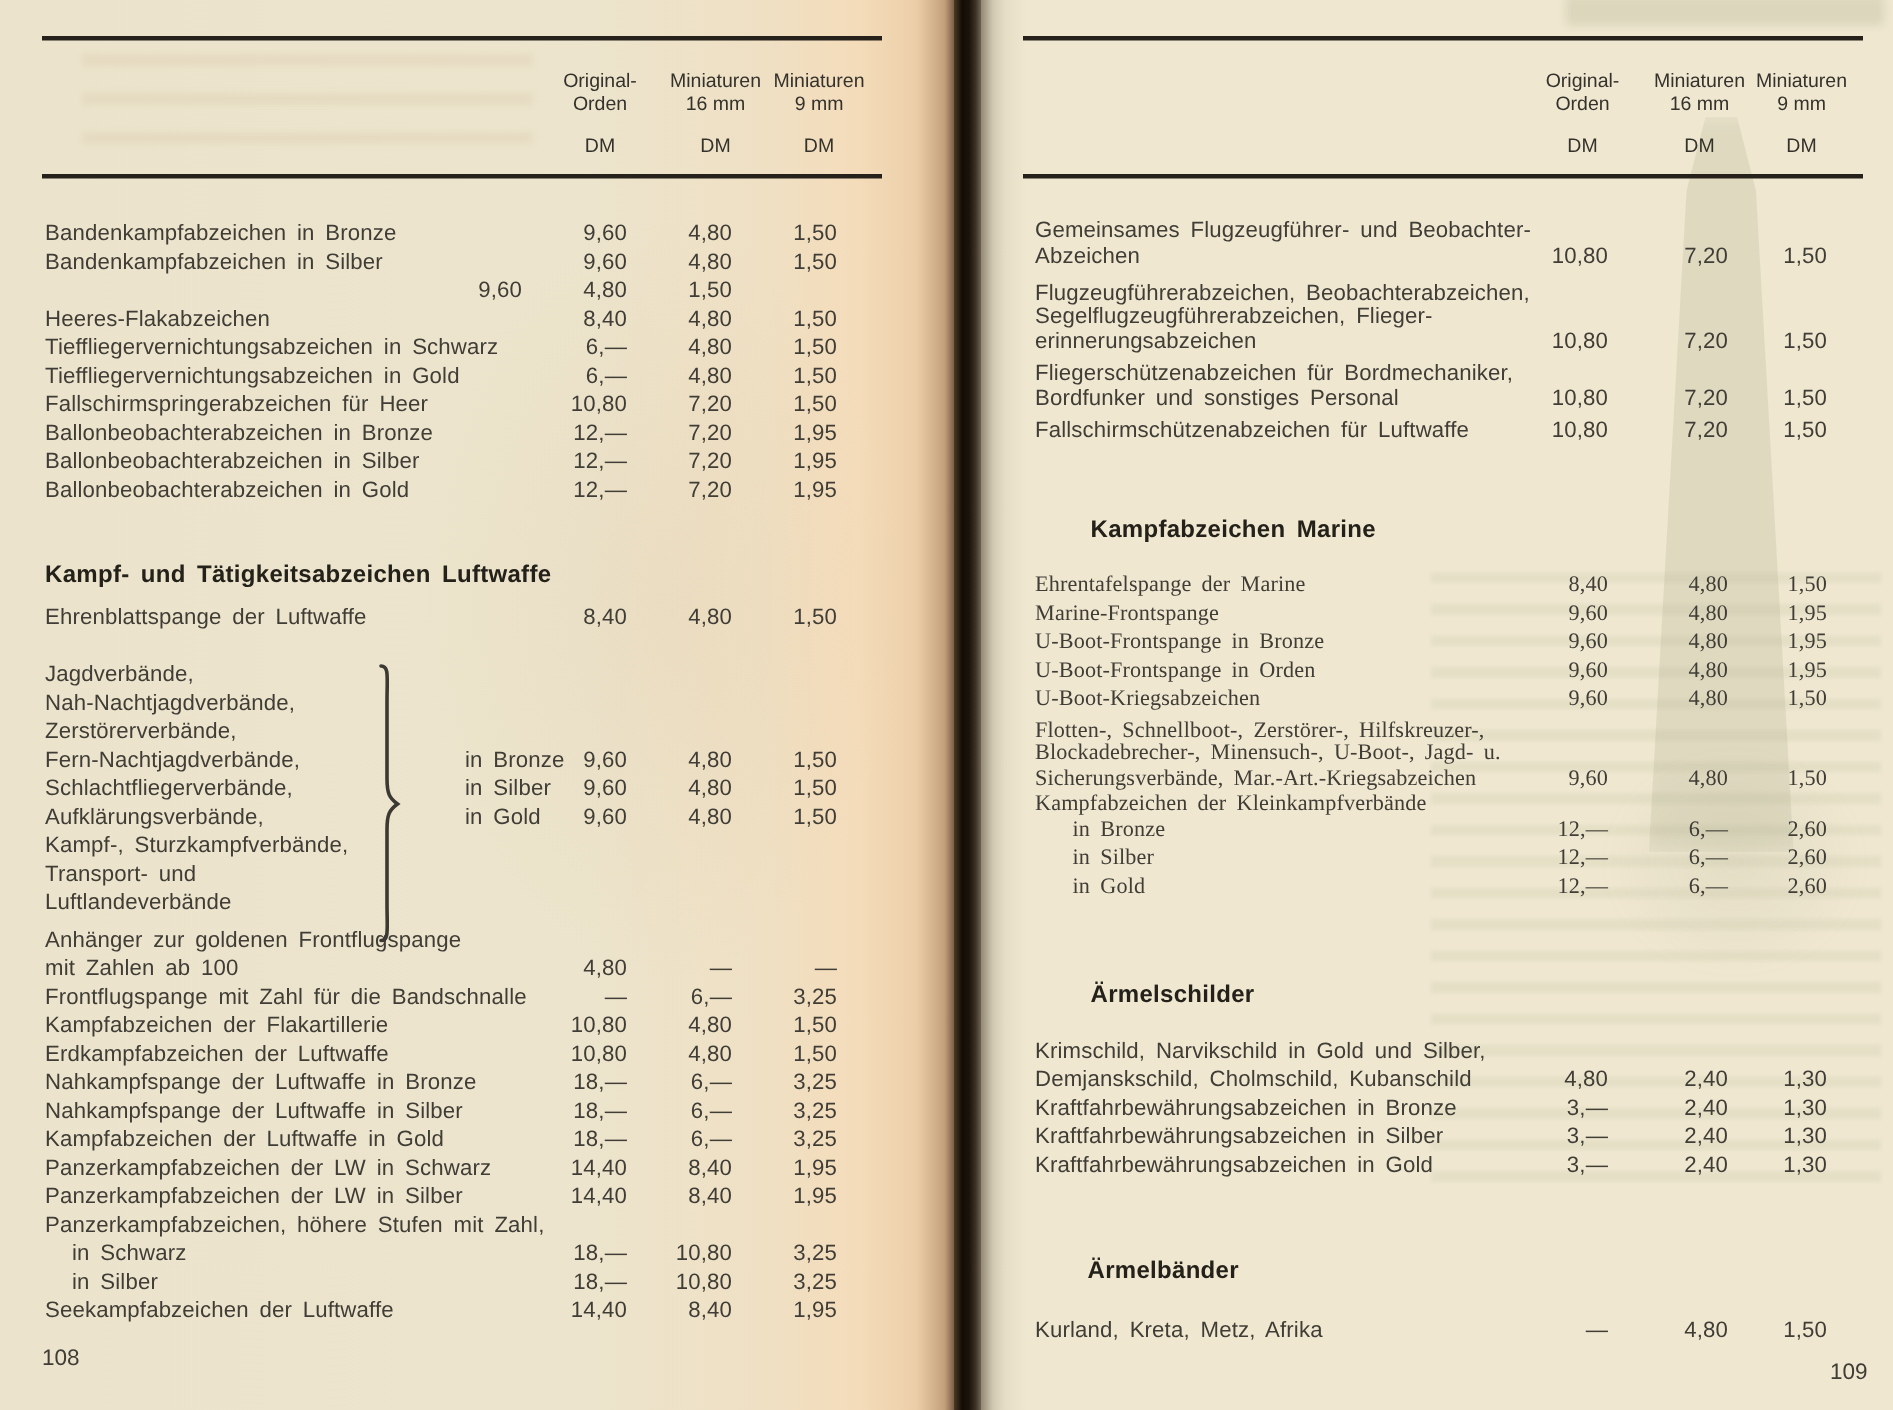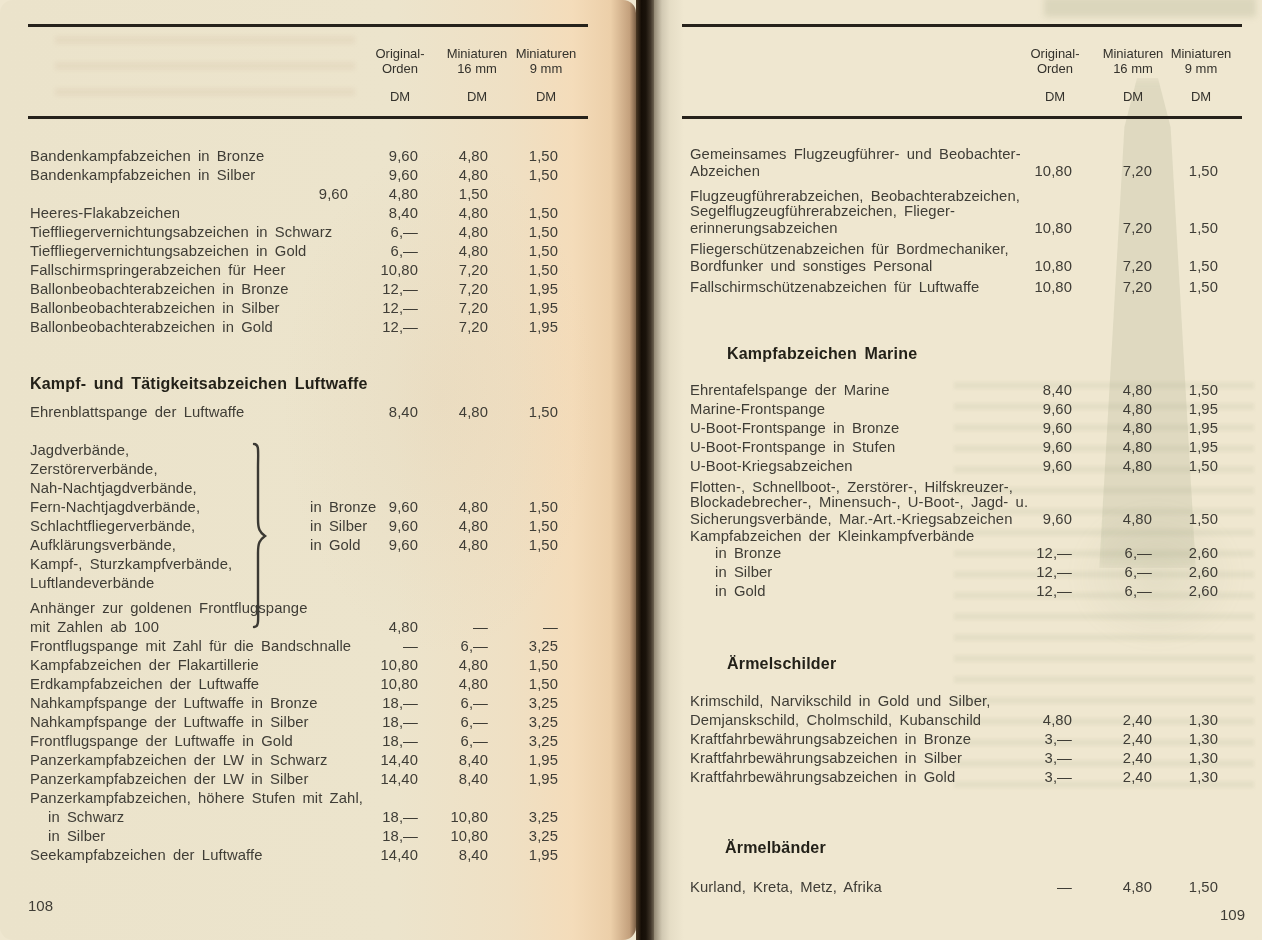--- a/index.html
+++ b/index.html
@@ -2,21 +2,21 @@
 <html style="--paper-right: #efe7d0; --ink: #3f3d36; --heading-ink: #232119; --rule: #26221b;"><head>
 <meta charset="utf-8">
 <style>
   html,body{margin:0;padding:0;}
   body{
     width:1262px;height:940px;overflow:hidden;
     font-family:"Liberation Sans","DejaVu Sans",sans-serif;
     background:#efe7d0;
   }
   .spread{position:relative;width:1262px;height:940px;}
-  .page{position:absolute;top:0;height:940px;border-radius:13px;}
+  .page{position:absolute;top:0;height:940px;}
 
   .page-left{
     left:0;width:636px;
     background:linear-gradient(90deg,#ebe3cb 0%,#ece4cc 62%,#efe0c4 80%,#f4dcba 90%,#eccfa9 96%,#c3a07c 99%,#7a5f45 100%);
   }
   .gutter{
     position:absolute;top:0;left:636px;width:18px;height:940px;
     background:linear-gradient(90deg,#4a3925 0%,#140d06 30%,#1a130b 55%,#3c3226 80%,#6e6351 100%);
   }
   .page-right{
@@ -80,21 +80,21 @@
   .p{text-align:right;white-space:nowrap;}
   .mid{position:absolute;left:280px;top:0;white-space:nowrap;}
   .indent  .name{padding-left:18px;}
   .indent2 .name{padding-left:25px;}
   .tight{height:15px;line-height:15px;gap:24px;}
   .gap2{margin-top:2px;} .gap4{margin-top:4px;} .gap6{margin-top:6px;} .gap8{margin-top:8px;}
 
   .rows-top-left {left:30px;top:147px;}
   .rows-main-left{left:30px;top:403px;}
   .rows-top-right{left:36px;top:147px;}
-  .rows-marine   {left:36px;top:381px;}
+  .rows-marine   {left:36px;top:381px;font-family:Liberation Serif, serif;}
   .rows-schilder {left:36px;top:692px;}
   .rows-baender  {left:36px;top:878px;}
 
   .sec-h{position:absolute;margin:0;font-weight:bold;font-size:16px;line-height:19px;
     color:var(--heading-ink,#232119);letter-spacing:.2px;word-spacing:.18em;white-space:nowrap;}
   .h-luftwaffe{left:30px;top:374px;}
   .h-marine{left:73px;top:344px;}
   .h-schilder{left:73px;top:654px;}
   .h-baender{left:71px;top:838px;text-align:center;}
 
@@ -209,51 +209,57 @@
           <span class="p"></span>
           <span class="p"></span>
         </div>
         <div class="row">
           <span class="name"><span>Jagdverbände,</span><span class="mid"></span></span>
           <span class="p"></span>
           <span class="p"></span>
           <span class="p"></span>
         </div>
         <div class="row">
+          <span class="name"><span>Nah-Nachtjagdverbände,</span><span class="mid"></span></span>
+          <span class="p"></span>
+          <span class="p"></span>
+          <span class="p"></span>
+        </div>
+        <div class="row">
           <span class="name"><span>Zerstörerverbände,</span><span class="mid"></span></span>
           <span class="p"></span>
           <span class="p"></span>
           <span class="p"></span>
         </div>
         <div class="row">
-          <span class="name"><span>Nah-Nachtjagdverbände,</span><span class="mid"></span></span>
-          <span class="p"></span>
-          <span class="p"></span>
-          <span class="p"></span>
-        </div>
-        <div class="row">
           <span class="name"><span>Fern-Nachtjagdverbände,</span><span class="mid">in Bronze</span></span>
           <span class="p">9,60</span>
           <span class="p">4,80</span>
           <span class="p">1,50</span>
         </div>
         <div class="row">
           <span class="name"><span>Schlachtfliegerverbände,</span><span class="mid">in Silber</span></span>
           <span class="p">9,60</span>
           <span class="p">4,80</span>
           <span class="p">1,50</span>
         </div>
         <div class="row">
           <span class="name"><span>Aufklärungsverbände,</span><span class="mid">in Gold</span></span>
           <span class="p">9,60</span>
           <span class="p">4,80</span>
           <span class="p">1,50</span>
         </div>
         <div class="row">
           <span class="name"><span>Kampf-, Sturzkampfverbände,</span><span class="mid"></span></span>
+          <span class="p"></span>
+          <span class="p"></span>
+          <span class="p"></span>
+        </div>
+        <div class="row">
+          <span class="name"><span>Transport- und</span><span class="mid"></span></span>
           <span class="p"></span>
           <span class="p"></span>
           <span class="p"></span>
         </div>
         <div class="row">
           <span class="name"><span>Luftlandeverbände</span><span class="mid"></span></span>
           <span class="p"></span>
           <span class="p"></span>
           <span class="p"></span>
         </div>
@@ -293,21 +299,21 @@
           <span class="p">6,—</span>
           <span class="p">3,25</span>
         </div>
         <div class="row">
           <span class="name"><span>Nahkampfspange der Luftwaffe in Silber</span><span class="mid"></span></span>
           <span class="p">18,—</span>
           <span class="p">6,—</span>
           <span class="p">3,25</span>
         </div>
         <div class="row">
-          <span class="name"><span>Frontflugspange der Luftwaffe in Gold</span><span class="mid"></span></span>
+          <span class="name"><span>Kampfabzeichen der Luftwaffe in Gold</span><span class="mid"></span></span>
           <span class="p">18,—</span>
           <span class="p">6,—</span>
           <span class="p">3,25</span>
         </div>
         <div class="row">
           <span class="name"><span>Panzerkampfabzeichen der LW in Schwarz</span><span class="mid"></span></span>
           <span class="p">14,40</span>
           <span class="p">8,40</span>
           <span class="p">1,95</span>
         </div>
@@ -443,21 +449,21 @@
           <span class="p">4,80</span>
           <span class="p">1,95</span>
         </div>
         <div class="row">
           <span class="name"><span>U-Boot-Frontspange in Bronze</span><span class="mid"></span></span>
           <span class="p">9,60</span>
           <span class="p">4,80</span>
           <span class="p">1,95</span>
         </div>
         <div class="row">
-          <span class="name"><span>U-Boot-Frontspange in Stufen</span><span class="mid"></span></span>
+          <span class="name"><span>U-Boot-Frontspange in Orden</span><span class="mid"></span></span>
           <span class="p">9,60</span>
           <span class="p">4,80</span>
           <span class="p">1,95</span>
         </div>
         <div class="row">
           <span class="name"><span>U-Boot-Kriegsabzeichen</span><span class="mid"></span></span>
           <span class="p">9,60</span>
           <span class="p">4,80</span>
           <span class="p">1,50</span>
         </div>

